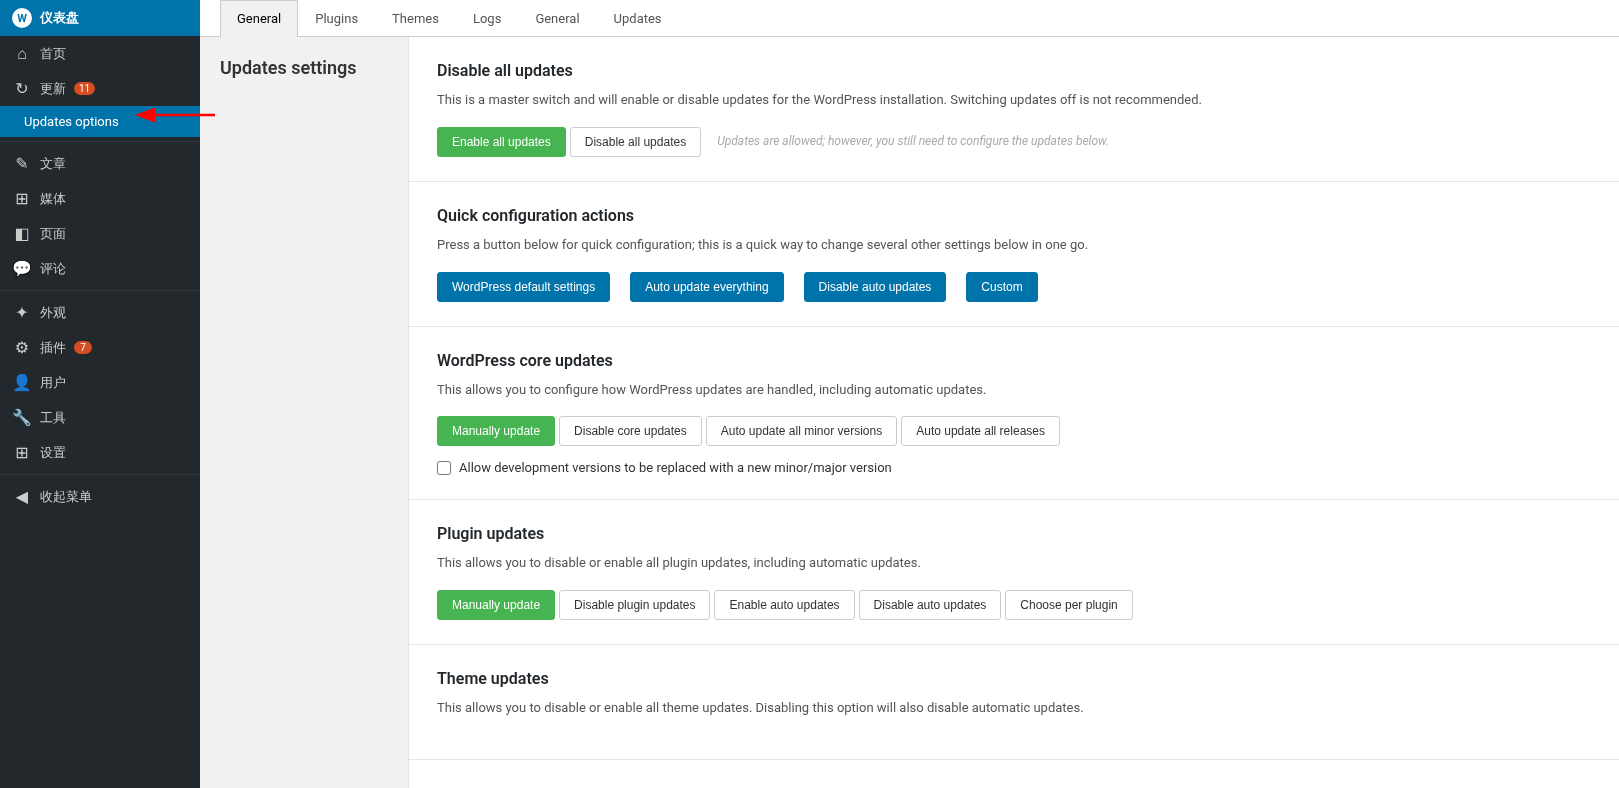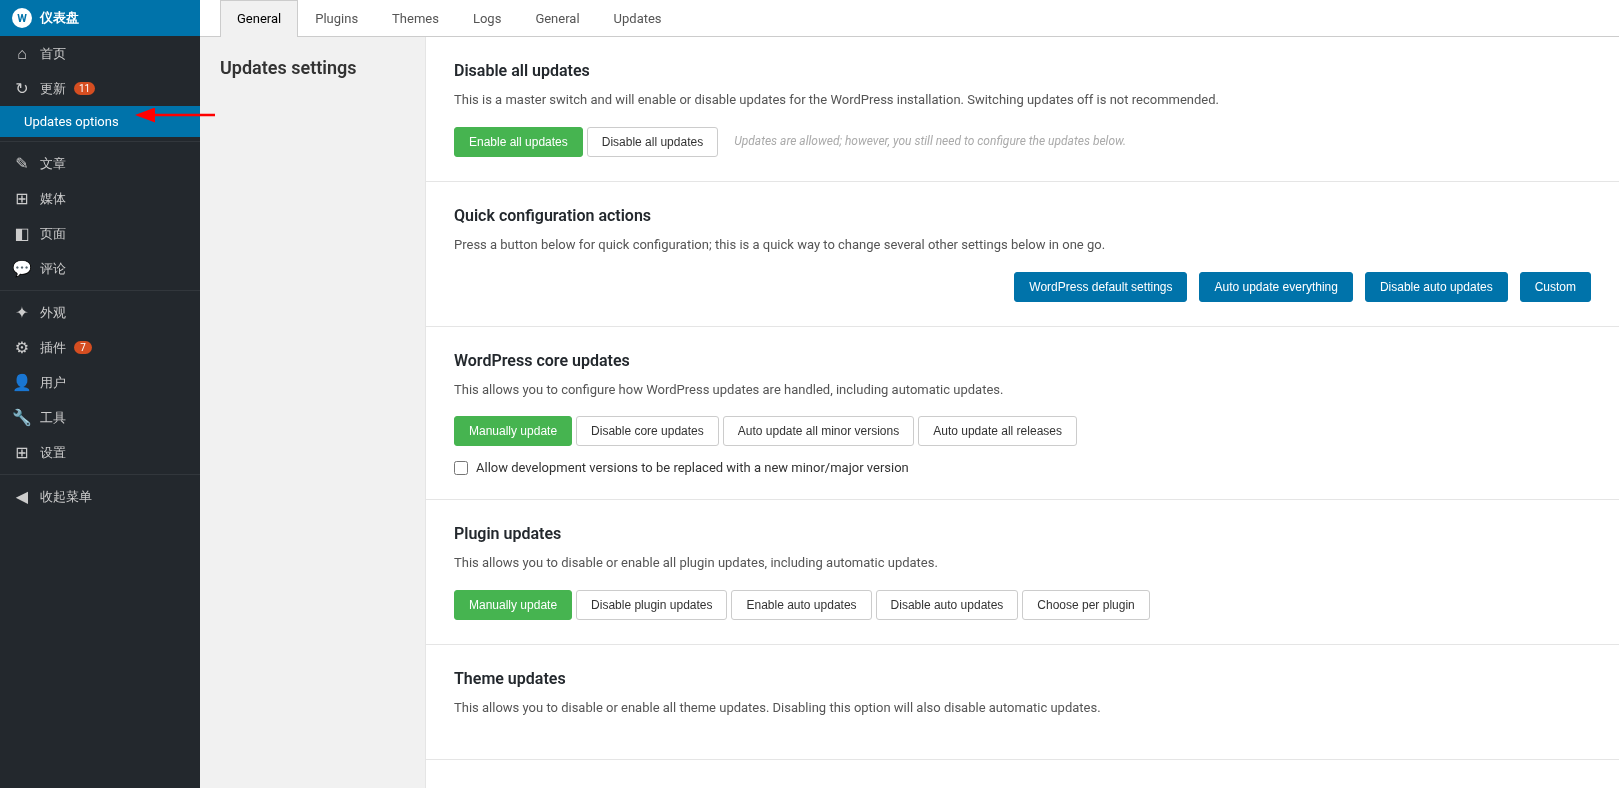--- a/index.html
+++ b/index.html
@@ -26,21 +26,21 @@
 
     
     .tabs-bar { background: #fff; border-bottom: 1px solid #ccc; display: flex; padding: 0 0 0 20px; }
     .tab { padding: 10px 16px; font-size: 13px; cursor: pointer; border: 1px solid transparent; border-bottom: none; color: #555; text-decoration: none; }
     .tab.active { background: #f1f1f1; border-color: #ccc; border-bottom-color: #f1f1f1; color: #000; margin-bottom: -1px; }
 
     
     .content-area { display: flex; flex: 1; overflow: hidden; }
 
     
-    .settings-sidebar { width: 225px; padding: 20px 20px; flex-shrink: 0; }
+    .settings-sidebar { width: 208px; padding: 20px 20px; flex-shrink: 0; }
     .settings-sidebar-title { font-size: 18px; font-weight: 600; color: #333; }
 
     
     .settings-panel { flex: 1; background: #fff; overflow-y: auto; padding: 0; border-left: 1px solid #e5e5e5; }
 
     .section { padding: 24px 28px; border-bottom: 1px solid #e5e5e5; }
     .section-title { font-size: 16px; font-weight: 600; color: #23282d; margin-bottom: 10px; }
     .section-desc { font-size: 13px; color: #555; line-height: 1.6; margin-bottom: 16px; }
 
     
@@ -52,21 +52,21 @@
 
     
     .hint-text { font-size: 12px; color: #aaa; font-style: italic; padding: 7px 0 7px 12px; }
 
     
     .checkbox-row { display: flex; align-items: center; gap: 8px; margin-top: 14px; }
     .checkbox-row input[type="checkbox"] { width: 14px; height: 14px; }
     .checkbox-row label { font-size: 13px; color: #333; }
 
     
-    .quick-btns { display: flex; gap: 12px; flex-wrap: wrap; justify-content: flex-end; }
+    .quick-btns { display: flex; gap: 20px; flex-wrap: wrap; }
 
     
     .settings-panel::-webkit-scrollbar { width: 8px; }
     .settings-panel::-webkit-scrollbar-track { background: #f1f1f1; }
     .settings-panel::-webkit-scrollbar-thumb { background: #ccc; }
   </style>
 </head>
 <body>
 
 <div class="sidebar">

